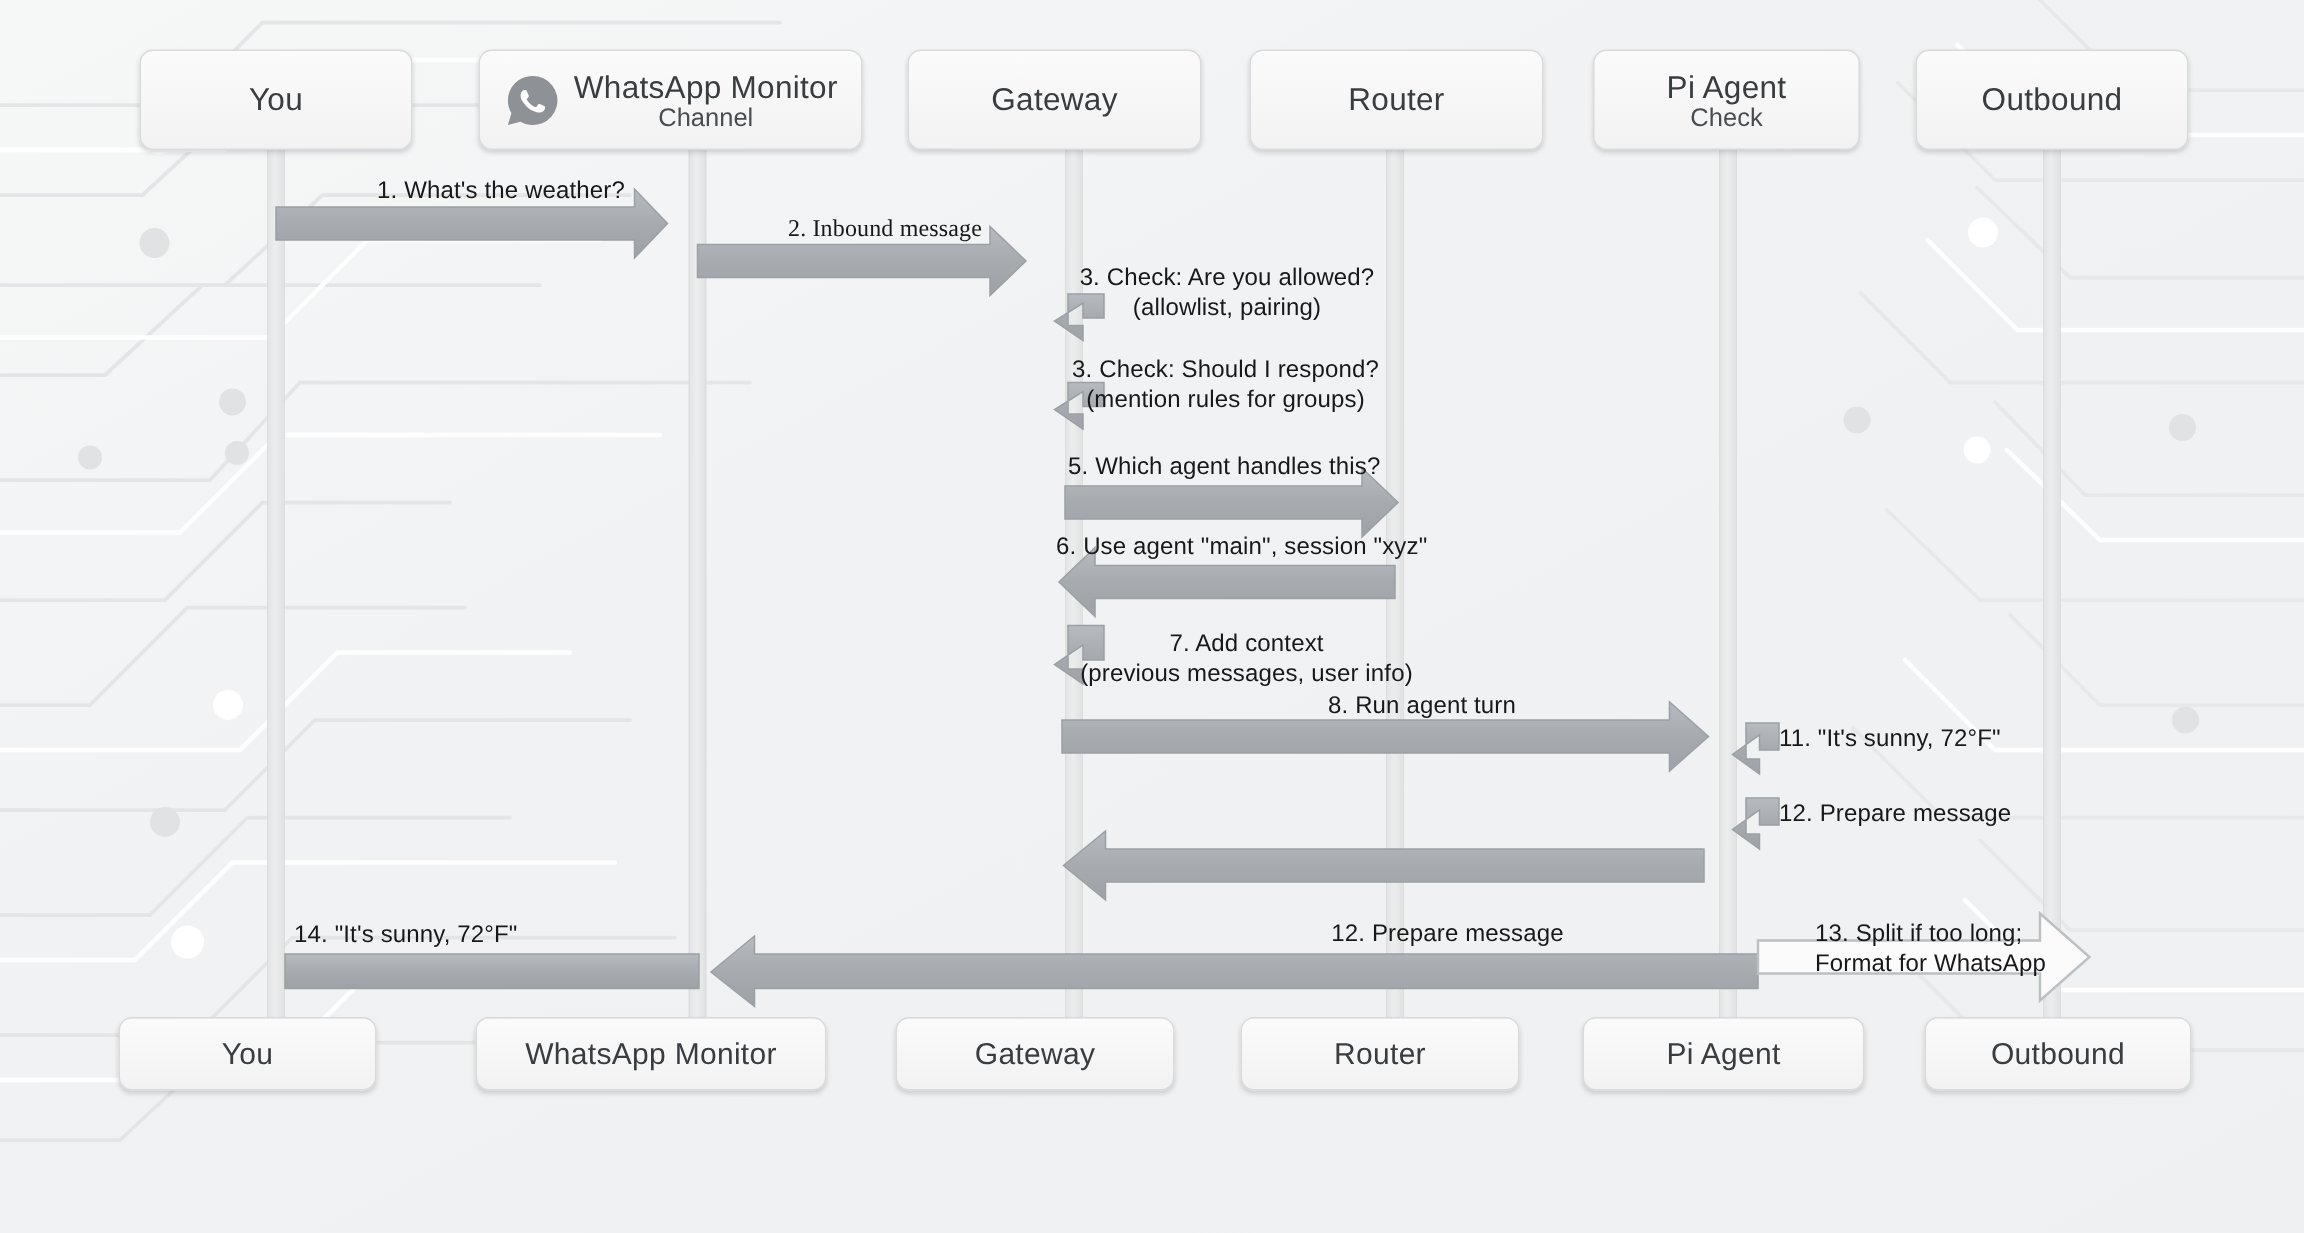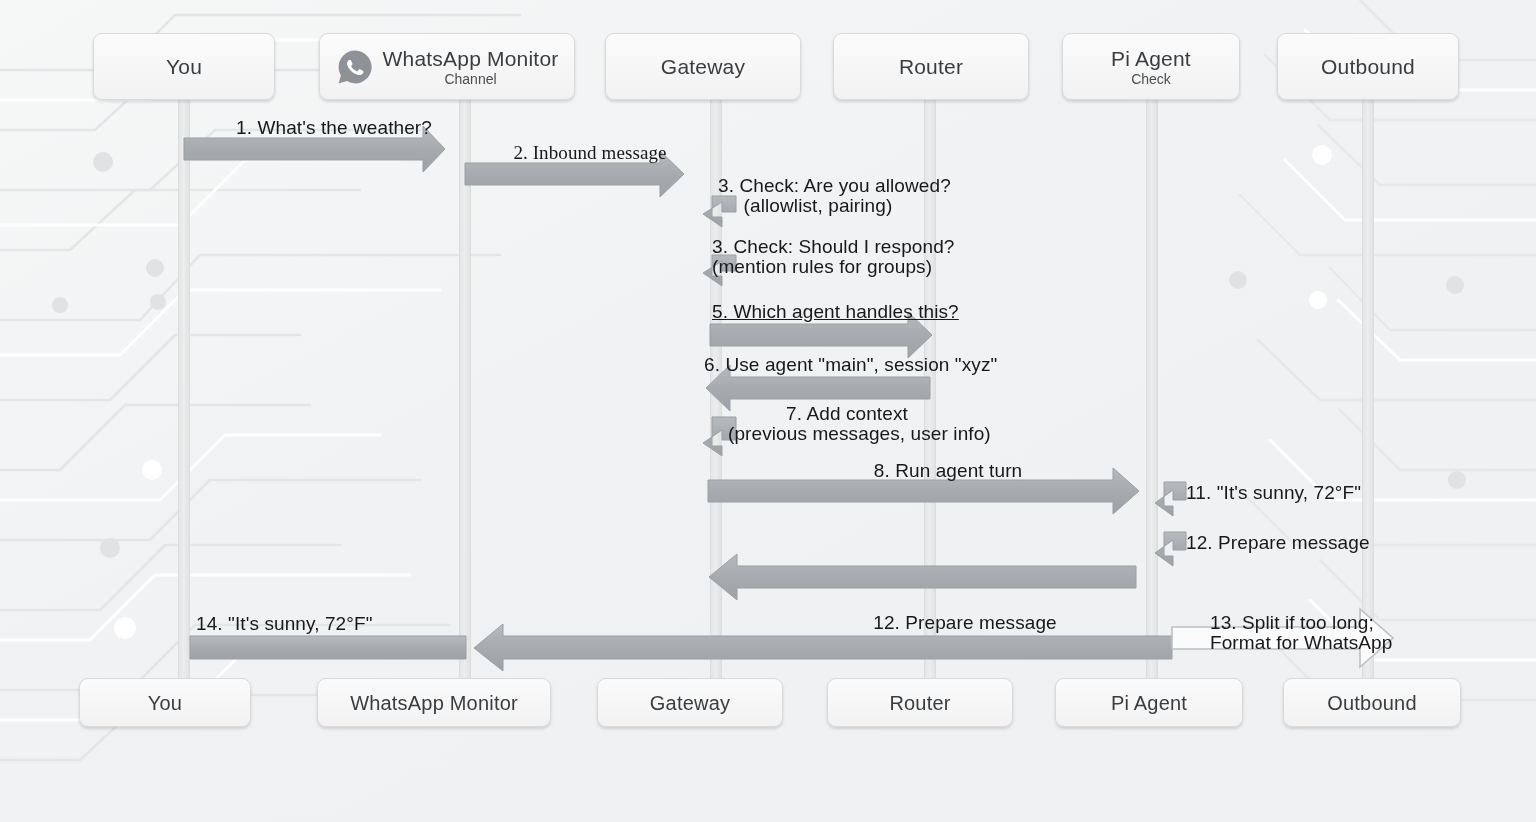--- a/index.html
+++ b/index.html
@@ -20,34 +20,34 @@
     box-sizing:border-box;
     background:linear-gradient(180deg,#fbfbfb 0%,#f2f2f2 100%);
     border:1px solid #d9dadb;
     border-radius:9px;
     box-shadow:0 2px 3px rgba(120,125,130,0.28);
     display:flex;flex-direction:column;
     align-items:center;justify-content:center;
     color:#3a3d40;
   }
   .pbox .ptitle{font-size:21px;line-height:24px;letter-spacing:.2px;white-space:nowrap;}
-  .pbox .psub{font-size:14px;line-height:16px;color:#4a4d50;white-space:nowrap;}
+  .pbox .psub{font-size:17px;line-height:16px;color:#4a4d50;white-space:nowrap;}
   .pbox.withicon{flex-direction:row;gap:9px;}
   .pbox.withicon .stack{display:flex;flex-direction:column;align-items:center;}
   .pbox.foot .ptitle{font-size:20px;}
   
   .lifeline{
     position:absolute;width:12px;
     background:linear-gradient(90deg,#e4e5e6 0%,#eceded 45%,#e1e2e3 100%);
     border-left:1px solid #dcdddd;border-right:1px solid #dcdddd;
     box-sizing:border-box;
   }
   
   .mlabel{
-    position:absolute;font-size:19px;line-height:20px;color:#17181a;
+    position:absolute;font-size:16px;line-height:20px;color:#17181a;
     white-space:pre;letter-spacing:.1px;
   }
   .mlabel.c{text-align:center;}
   .mlabel.l{text-align:left;}
   svg.arrows{position:absolute;left:0;top:0;width:1536px;height:822px;overflow:visible;}
 </style>
 </head>
 <body>
 
 <div id="stage">
@@ -194,23 +194,23 @@
       <path d="M466 636 H190 V648 H190 V659 H466 Z" fill="url(#ag)" stroke="#9aa0a4" stroke-width="1"></path>
     </g>
   </svg>
 
   <div class="mlabel c" style="left:224px;top:118px;width:220px;">1. What's the weather?</div>
   <div class="mlabel c" style="left:500px;top:143px;width:180px;font-family:Liberation Serif, serif;">2. Inbound message</div>
   <div class="mlabel c" style="left:718px;top:176px;width:200px;">3. Check: Are you allowed?
 (allowlist, pairing)</div>
   <div class="mlabel c" style="left:712px;top:237px;width:210px;">3. Check: Should I respond?
 (mention rules for groups)</div>
-  <div class="mlabel c" style="left:712px;top:302px;width:196px;text-decoration:underline;">5. Which agent handles this?</div>
+  <div class="mlabel c" style="left:712px;top:302px;width:196px;">5. Which agent handles this?</div>
   <div class="mlabel c" style="left:704px;top:355px;width:242px;">6. Use agent "main", session "xyz"</div>
-  <div class="mlabel c" style="left:712px;top:404px;width:238px;margin-left:16px;">7. Add context
+  <div class="mlabel c" style="left:712px;top:420px;width:238px;">7. Add context
 (previous messages, user info)</div>
   <div class="mlabel c" style="left:848px;top:461px;width:200px;">8. Run agent turn</div>
   <div class="mlabel l" style="left:1186px;top:483px;width:220px;">11. "It's sunny, 72°F"</div>
   <div class="mlabel l" style="left:1186px;top:533px;width:220px;">12. Prepare message</div>
   <div class="mlabel c" style="left:862px;top:613px;width:206px;">12. Prepare message</div>
   <div class="mlabel l" style="left:1186px;top:613px;width:210px;margin-left:24px;">13. Split if too long;
 Format for WhatsApp</div>
   <div class="mlabel l" style="left:196px;top:614px;width:230px;">14. "It's sunny, 72°F"</div>
 
   <div class="pbox" style="left:93px;top:33px;width:182px;height:67px;">

